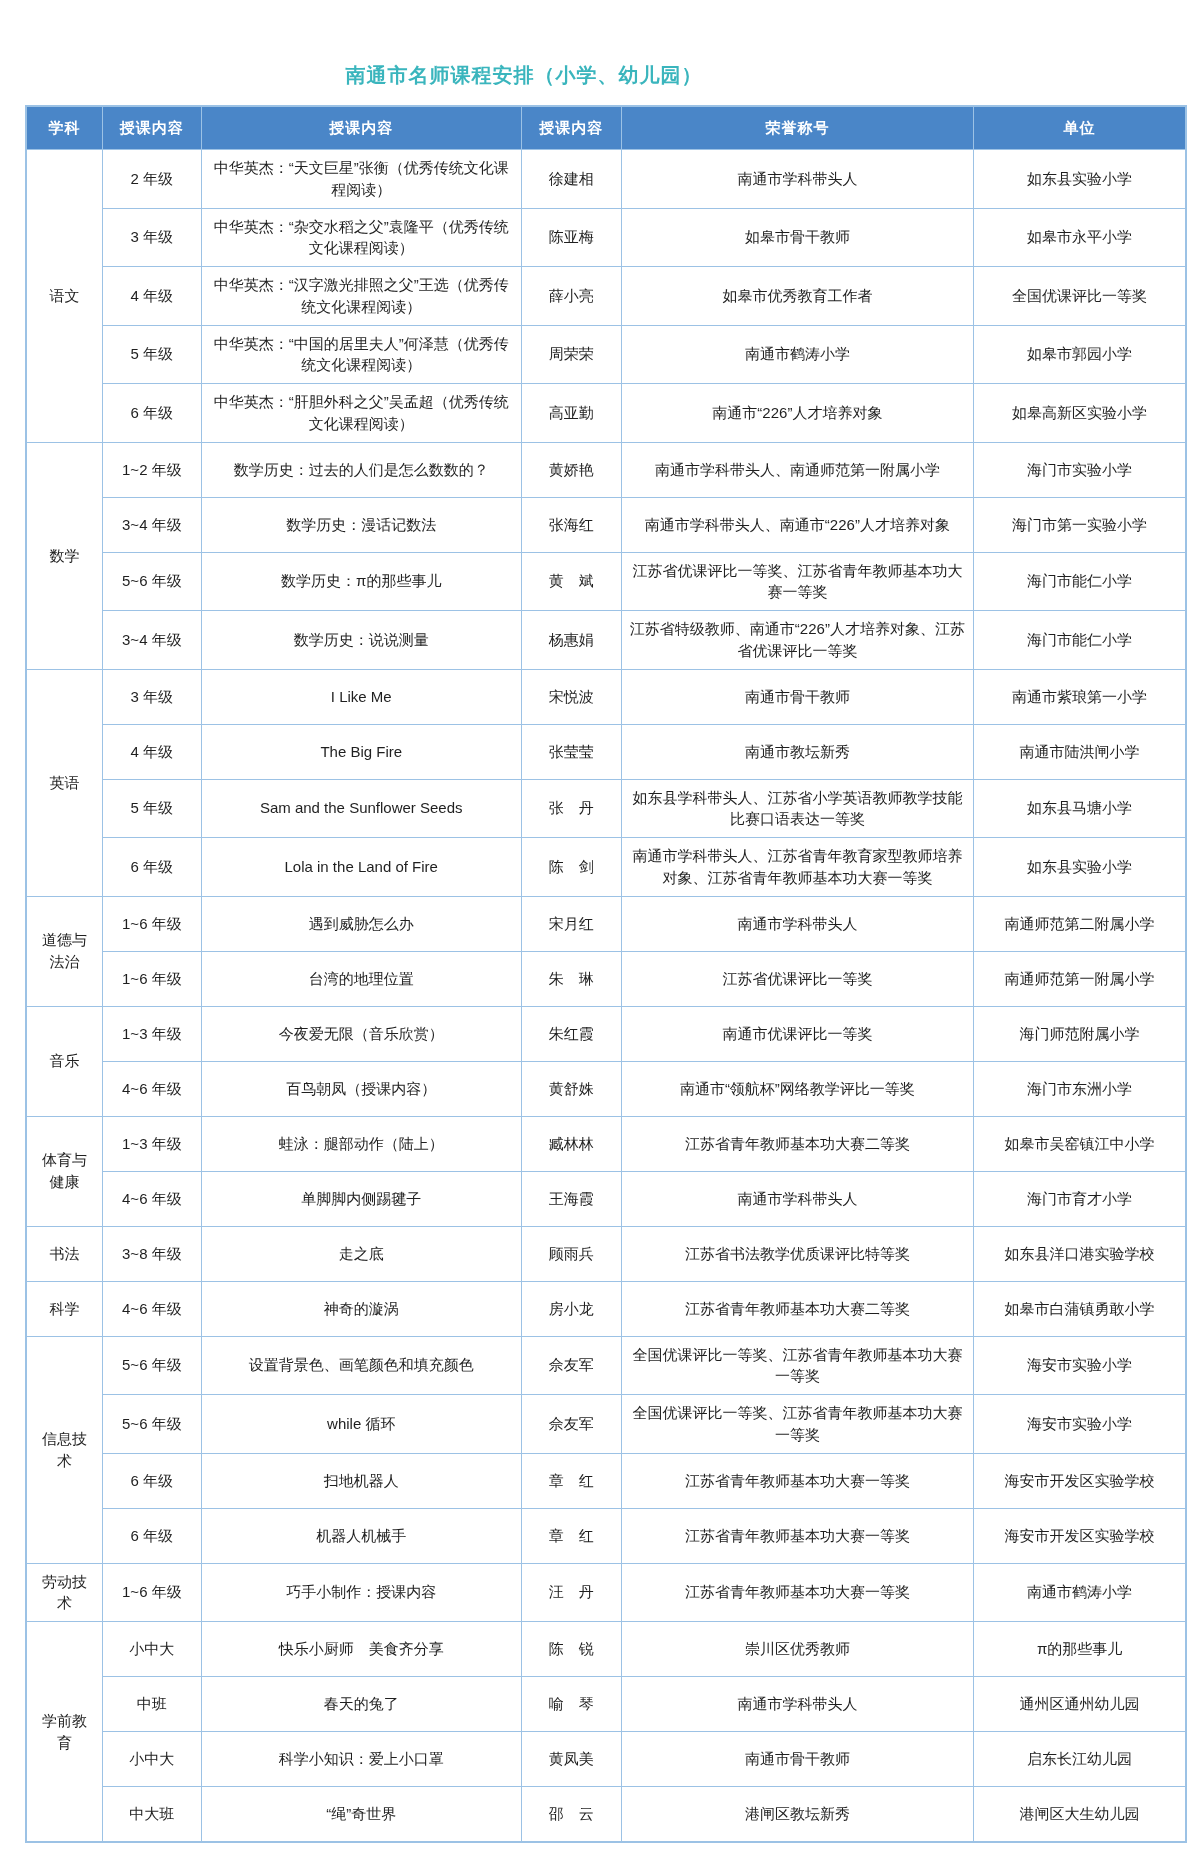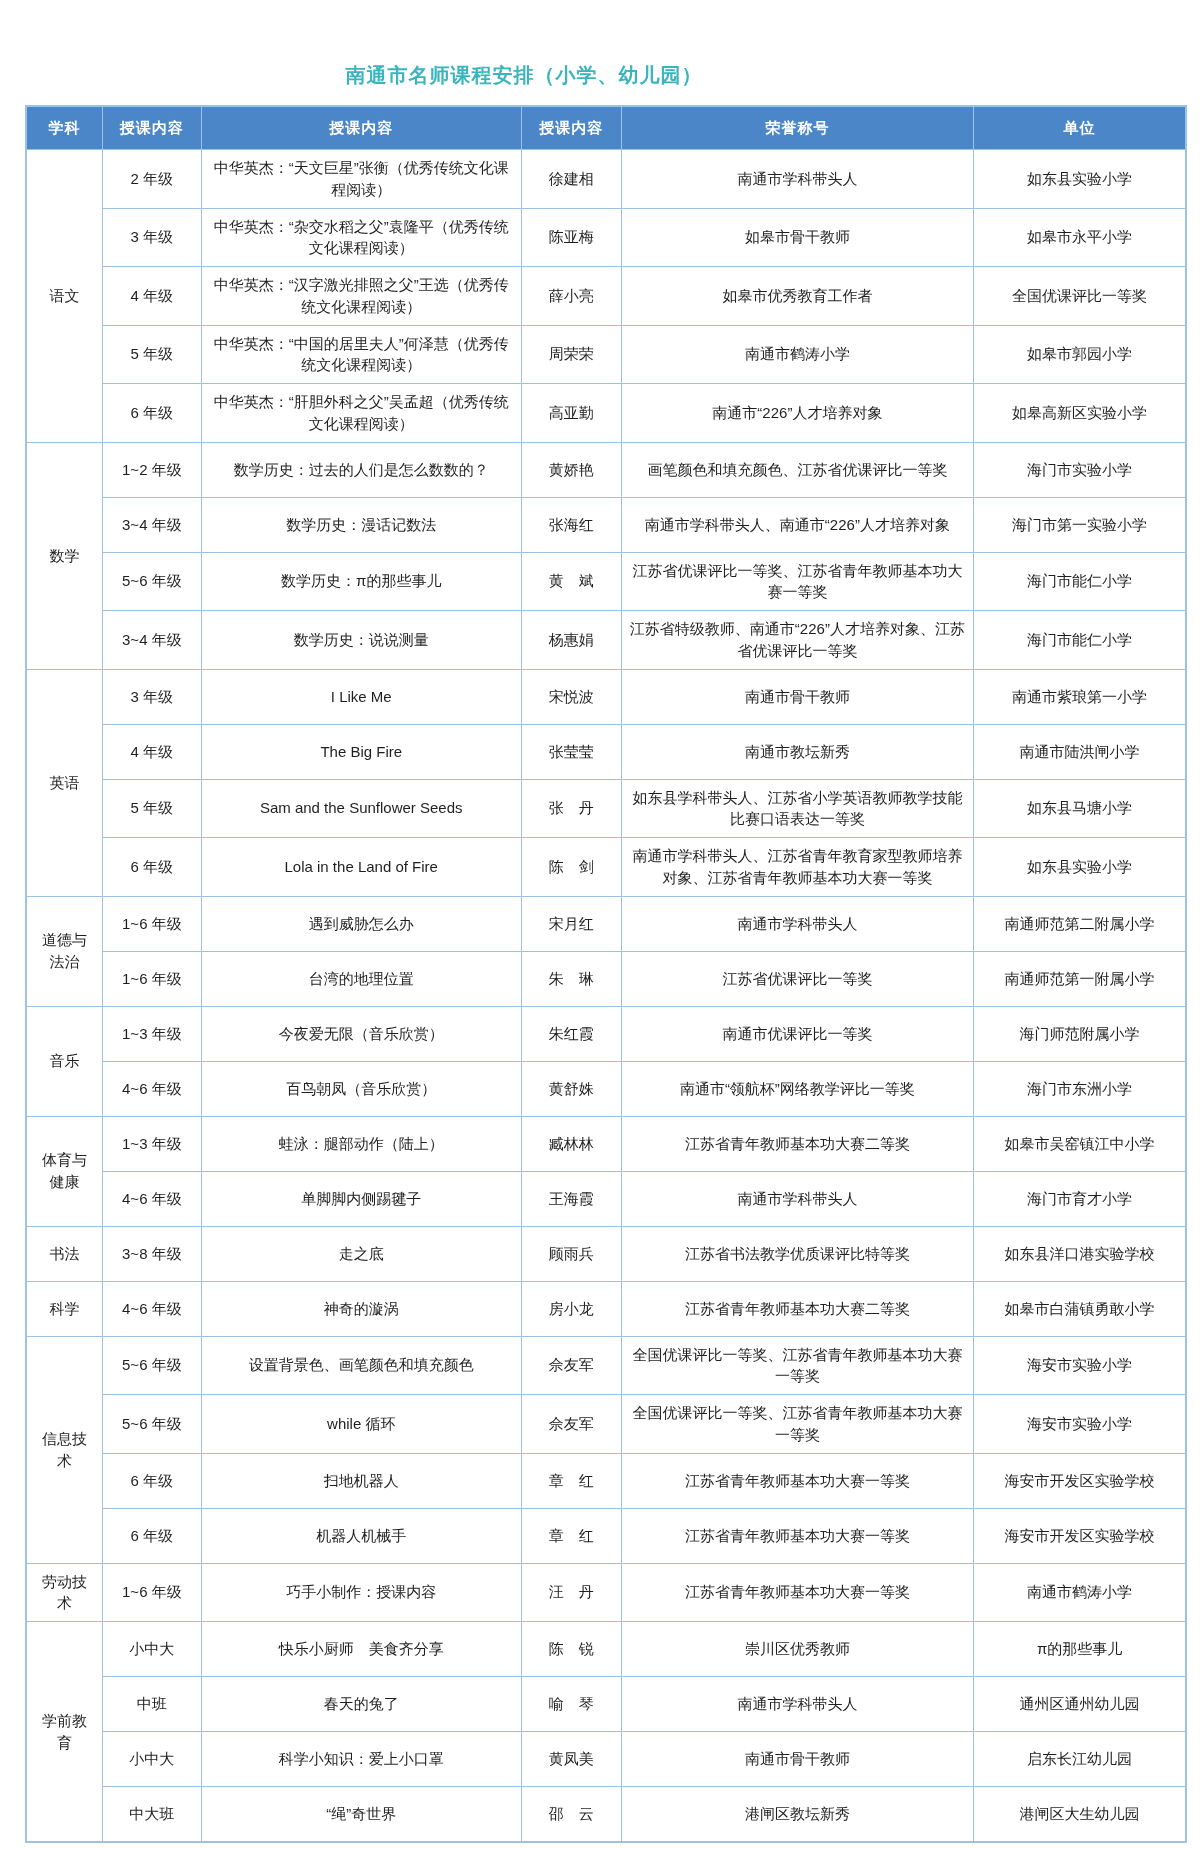--- a/index.html
+++ b/index.html
@@ -126,21 +126,21 @@
           <td class="content-cell">中华英杰：“肝胆外科之父”吴孟超（优秀传统文化课程阅读）</td>
           <td class="teacher-cell">高亚勤</td>
           <td class="honor-cell">南通市“226”人才培养对象</td>
           <td class="unit-cell">如皋高新区实验小学</td>
         </tr>
         <tr>
           <td class="subject-cell" rowspan="4">数学</td>
           <td class="grade-cell">1~2 年级</td>
           <td class="content-cell">数学历史：过去的人们是怎么数数的？</td>
           <td class="teacher-cell">黄娇艳</td>
-          <td class="honor-cell">画笔颜色和填充颜色、江苏省优课评比一等奖</td>
+          <td class="honor-cell">南通市学科带头人、南通师范第一附属小学</td>
           <td class="unit-cell">海门市实验小学</td>
         </tr>
         <tr>
           <td class="grade-cell">3~4 年级</td>
           <td class="content-cell">数学历史：漫话记数法</td>
           <td class="teacher-cell">张海红</td>
           <td class="honor-cell">南通市学科带头人、南通市“226”人才培养对象</td>
           <td class="unit-cell">海门市第一实验小学</td>
         </tr>
         <tr>
@@ -204,21 +204,21 @@
         <tr>
           <td class="subject-cell" rowspan="2">音乐</td>
           <td class="grade-cell">1~3 年级</td>
           <td class="content-cell">今夜爱无限（音乐欣赏）</td>
           <td class="teacher-cell">朱红霞</td>
           <td class="honor-cell">南通市优课评比一等奖</td>
           <td class="unit-cell">海门师范附属小学</td>
         </tr>
         <tr>
           <td class="grade-cell">4~6 年级</td>
-          <td class="content-cell">百鸟朝凤（音乐欣赏）</td>
+          <td class="content-cell">百鸟朝凤（授课内容）</td>
           <td class="teacher-cell">黄舒姝</td>
           <td class="honor-cell">南通市“领航杯”网络教学评比一等奖</td>
           <td class="unit-cell">海门市东洲小学</td>
         </tr>
         <tr>
           <td class="subject-cell" rowspan="2">体育与健康</td>
           <td class="grade-cell">1~3 年级</td>
           <td class="content-cell">蛙泳：腿部动作（陆上）</td>
           <td class="teacher-cell">臧林林</td>
           <td class="honor-cell">江苏省青年教师基本功大赛二等奖</td>

